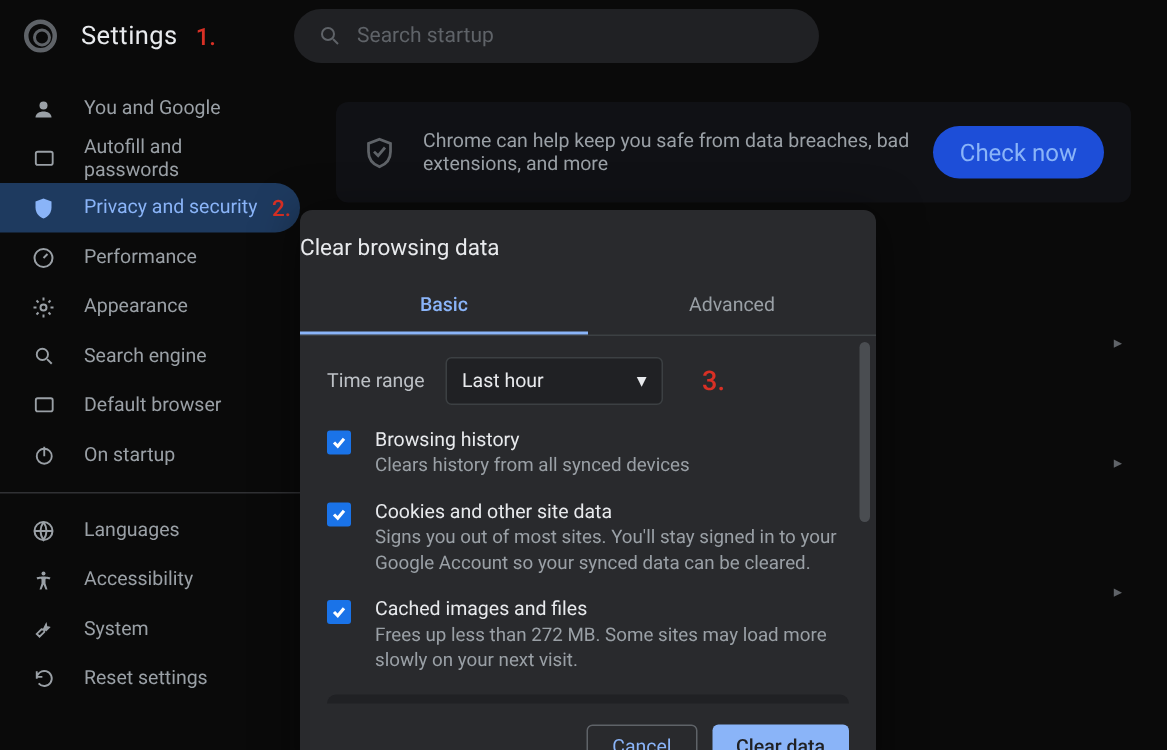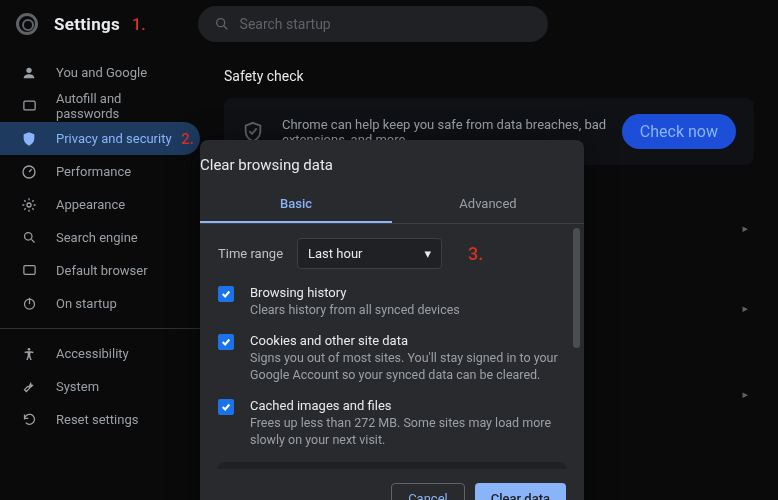--- a/index.html
+++ b/index.html
@@ -1,20 +1,20 @@
 <!DOCTYPE html>
 <html><head>
 <meta charset="utf-8">
 <style>
 *{box-sizing:border-box;margin:0;padding:0;font-family:Roboto,Arial,sans-serif}
 body{background:#0a0a0a;color:#9aa0a6;width:778px;height:500px;overflow:hidden;position:relative;font-size:13px}
 .topbar{height:48px;display:flex;align-items:center;padding:0 16px}
 .ch-icon{width:22px;height:22px;border:3px solid #5f6368;border-radius:50%;position:relative;margin-right:16px}
 .ch-icon::after{content:"";position:absolute;width:8px;height:8px;border:2px solid #5f6368;border-radius:50%;top:3px;left:3px}
-.title{color:#e8eaed;font-size:17px;font-weight:700;margin-right:22px;letter-spacing:.3px}
+.title{color:#e8eaed;font-size:17px;font-weight:400;margin-right:22px;letter-spacing:.3px}
 .ann{color:#d93025;font-size:16px;font-weight:500}
 .ann1{margin-left:-10px}
 .search{margin-left:52px;background:#202124;border-radius:20px;height:36px;display:flex;align-items:center;padding:0 16px;width:350px}
 .search svg{margin-right:10px}
 .search span{color:#5f6368;font-size:14px}
 .layout{display:flex;height:452px}
 .sidebar{width:200px;padding-top:8px}
 .sb-item{display:flex;align-items:center;height:33px;padding:0 20px;border-radius:0 18px 18px 0;color:#9aa0a6;font-size:13px;cursor:pointer;position:relative}
 .sb-item.active{background:#1e3a5f;color:#8ab4f8}
 .sb-icon{width:18px;height:18px;margin-right:18px;display:flex;align-items:center;justify-content:center;flex-shrink:0}
@@ -133,20 +133,29 @@
           <svg width="15" height="15" viewBox="0 0 24 24" fill="none" stroke="#9aa0a6" stroke-width="2">
             <circle cx="12" cy="13" r="8"></circle>
             <line x1="12" y1="3" x2="12" y2="13"></line>
           </svg>
         </span>
         <span>On startup</span>
       </div>
     <div class="sb-sep"></div>
     <div class="sb-item">
         <span class="sb-icon">
+          <svg width="16" height="16" viewBox="0 0 24 24" fill="none" stroke="#9aa0a6" stroke-width="2">
+            <circle cx="12" cy="12" r="9"></circle>
+            <path d="M3 12h18M12 3c2 3 3 6 3 9s-1 6-3 9c-2-3-3-6-3-9s1-6 3-9"></path>
+          </svg>
+        </span>
+        <span>Languages</span>
+      </div>
+    <div class="sb-item">
+        <span class="sb-icon">
           <svg width="16" height="16" viewBox="0 0 24 24" fill="#9aa0a6">
             <circle cx="12" cy="5" r="2"></circle>
             <path d="M12 8c-4 0-7 1-7 1l1 2c2-1 4-1 4 0v4l-2 6h2l2-5 2 5h2l-2-6v-4c0-1 2-1 4 0l1-2s-3-1-7-1z"></path>
           </svg>
         </span>
         <span>Accessibility</span>
       </div>
     <div class="sb-item">
         <span class="sb-icon">
           <svg width="15" height="15" viewBox="0 0 24 24" fill="none" stroke="#9aa0a6" stroke-width="2">
@@ -160,21 +169,20 @@
           <svg width="15" height="15" viewBox="0 0 24 24" fill="none" stroke="#9aa0a6" stroke-width="2">
             <path d="M4 12a8 8 0 1 1 2 5M4 4v6h6"></path>
           </svg>
         </span>
         <span>Reset settings</span>
       </div>
 
   </div>
 
   <div class="content">
-    <div class="sect">Safety check</div>
     <div class="card">
       <svg class="card-ic" viewBox="0 0 24 24" fill="none" stroke="#5f6368" stroke-width="2">
           <path d="M12 2l8 3v6c0 5-3 9-8 11-5-2-8-6-8-11V5z"></path>
           <path d="M8 11l3 3 5-6"></path>
         </svg>
       <div class="card-txt">Chrome can help keep you safe from data breaches, bad extensions, and more</div>
       <button class="btn-blue">Check now</button>
     </div>
     <span class="row-chev" style="top:222px">▸</span>
     <span class="row-chev" style="top:302px">▸</span>

